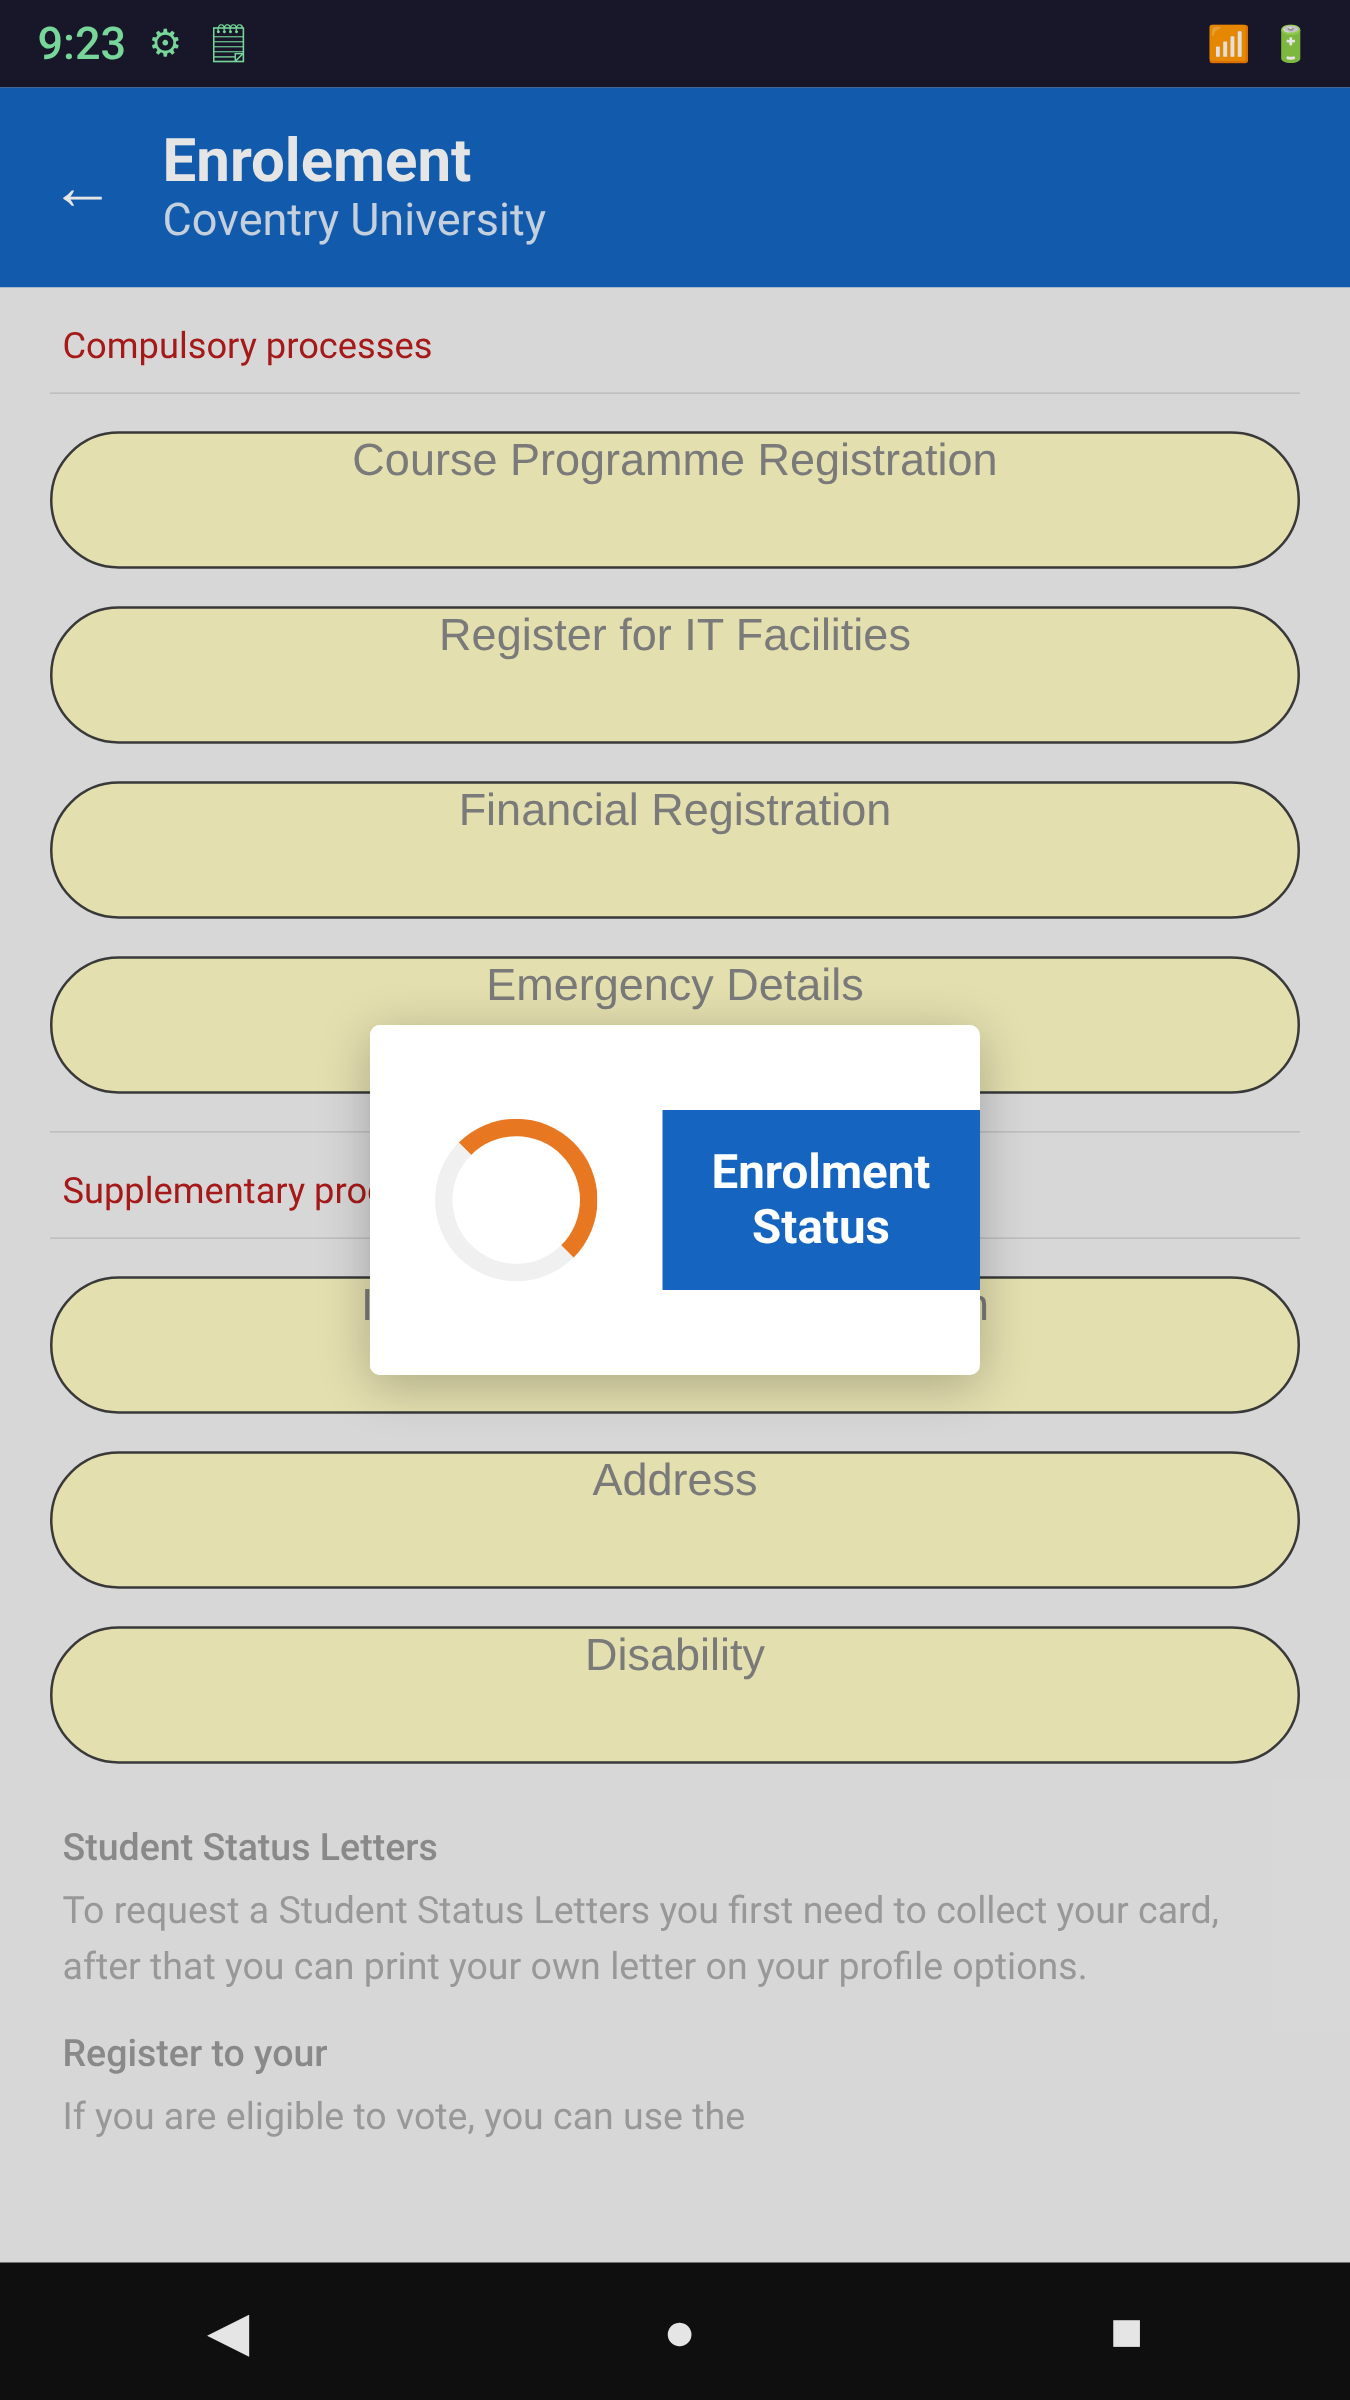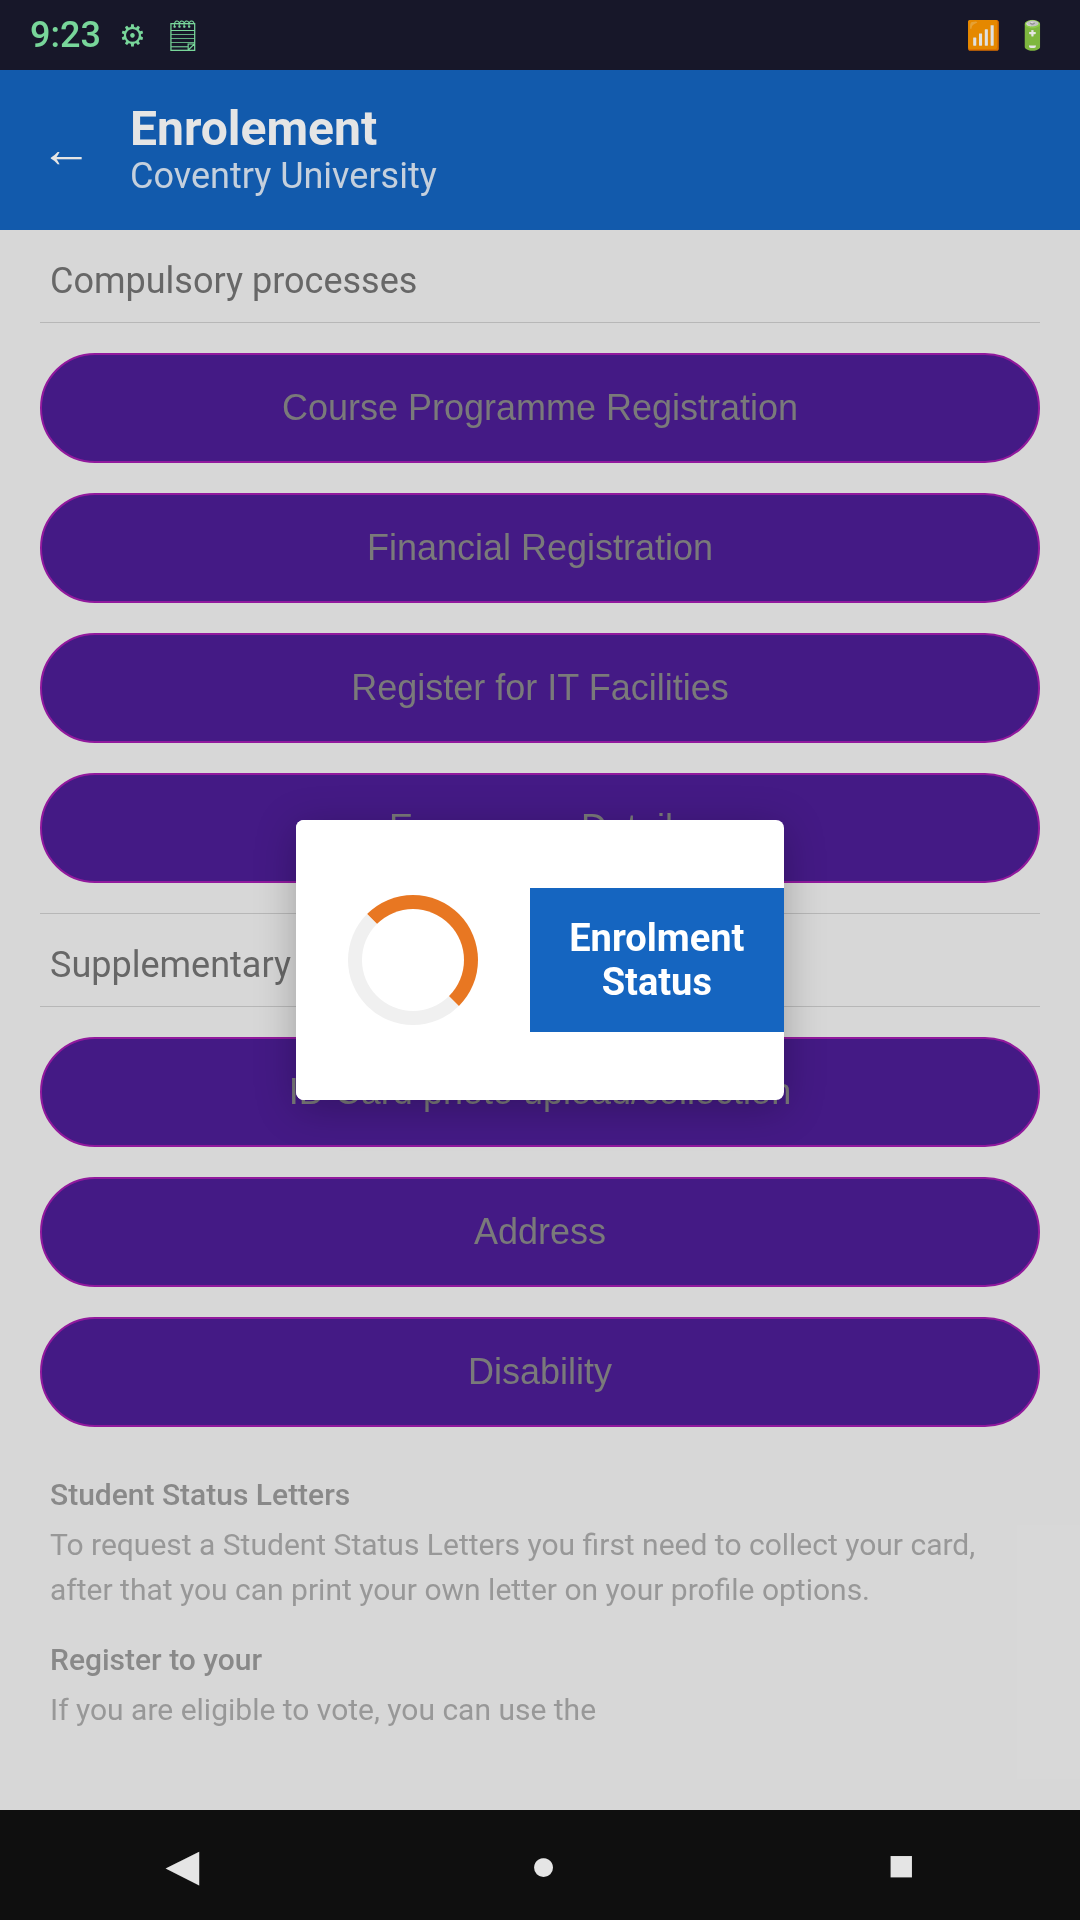--- a/index.html
+++ b/index.html
@@ -92,40 +92,39 @@
       font-weight: 400;
     }
 
     
     .main-content {
       padding: 30px 40px;
       background: #f0f0f0;
     }
 
     .section-label {
-      font-size: 36px;
-      color: #737373;
+      font-size: 29px;
+      color: #b91c1c;
       margin-bottom: 20px;
       padding-left: 10px;
     }
 
     .divider {
       height: 1px;
       background: #ccc;
       margin: 20px 0 30px 0;
     }
 
     .process-button {
       width: 100%;
       height: 110px;
-      background: #4c1d95;
-      border: 2px solid #a21caf;
+      background: #fef9c3;
+      border: 2px solid #404040;
       border-radius: 60px;
       display: flex;
-      align-items: center;
       justify-content: center;
       margin-bottom: 30px;
       cursor: pointer;
       font-size: 36px;
       color: #888;
       font-weight: 400;
     }
 
     .supplementary-section {
       margin-top: 10px;
@@ -259,25 +258,25 @@
 
   <div>
     <div class="section-label">Compulsory processes</div>
     <div class="divider"></div>
 
     <button class="process-button">
       <span>Course Programme Registration</span>
     </button>
 
     <button class="process-button">
+      <span>Register for IT Facilities</span>
+    </button>
+
+    <button class="process-button">
       <span>Financial Registration</span>
-    </button>
-
-    <button class="process-button">
-      <span>Register for IT Facilities</span>
     </button>
 
     <button class="process-button">
       <span>Emergency Details</span>
     </button>
 
     <div class="divider"></div>
   </div>
 
   <div class="supplementary-section">

